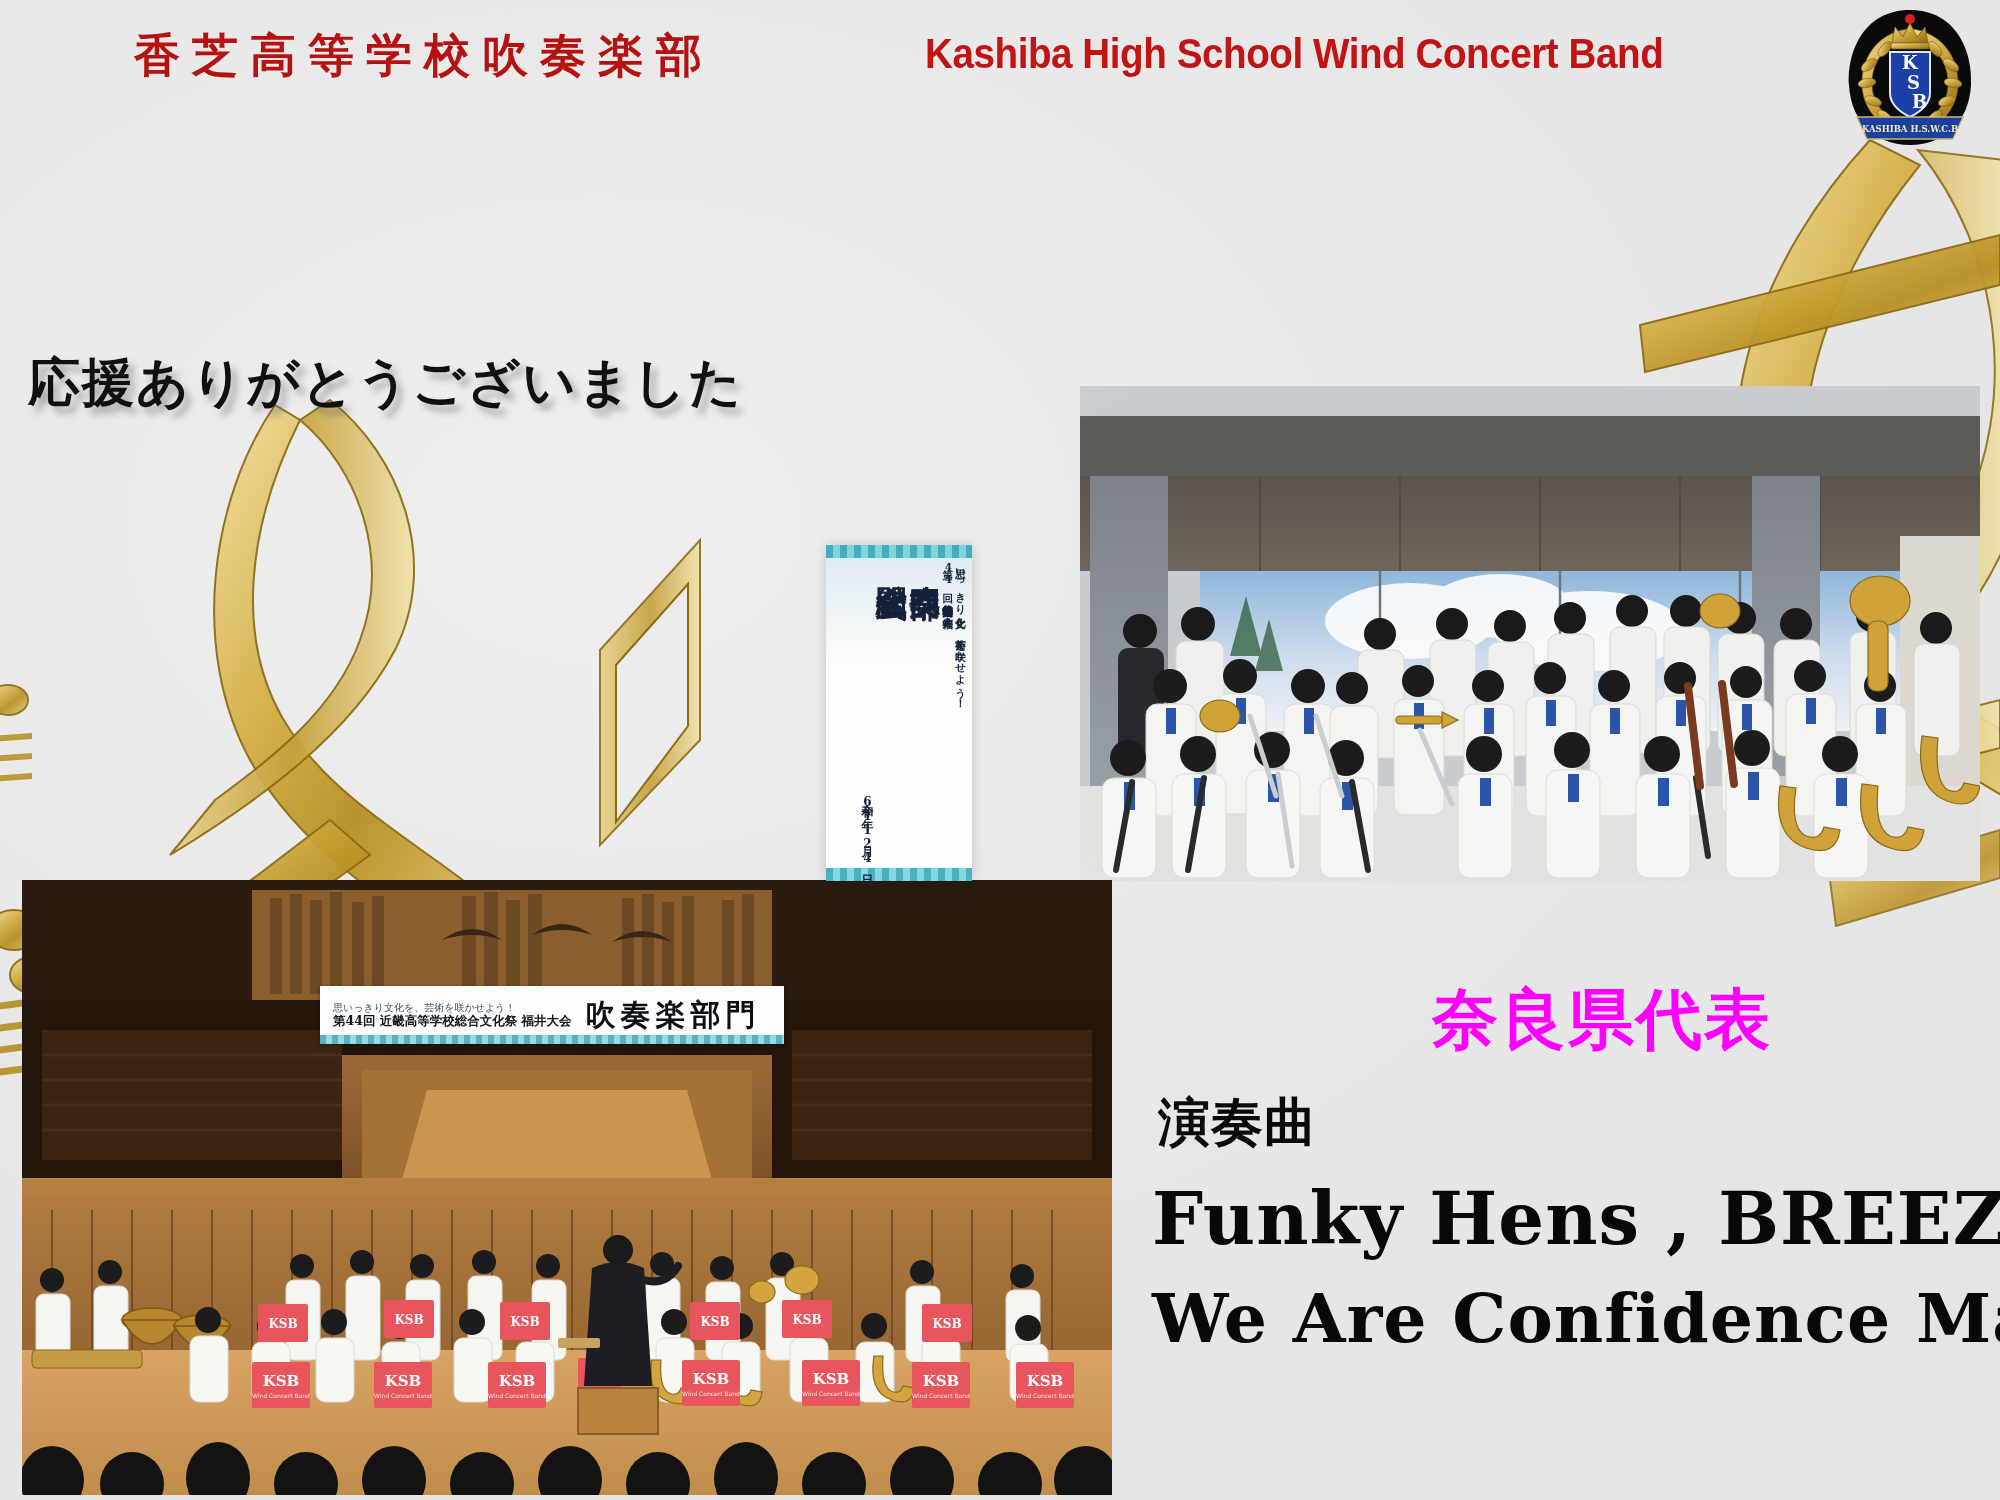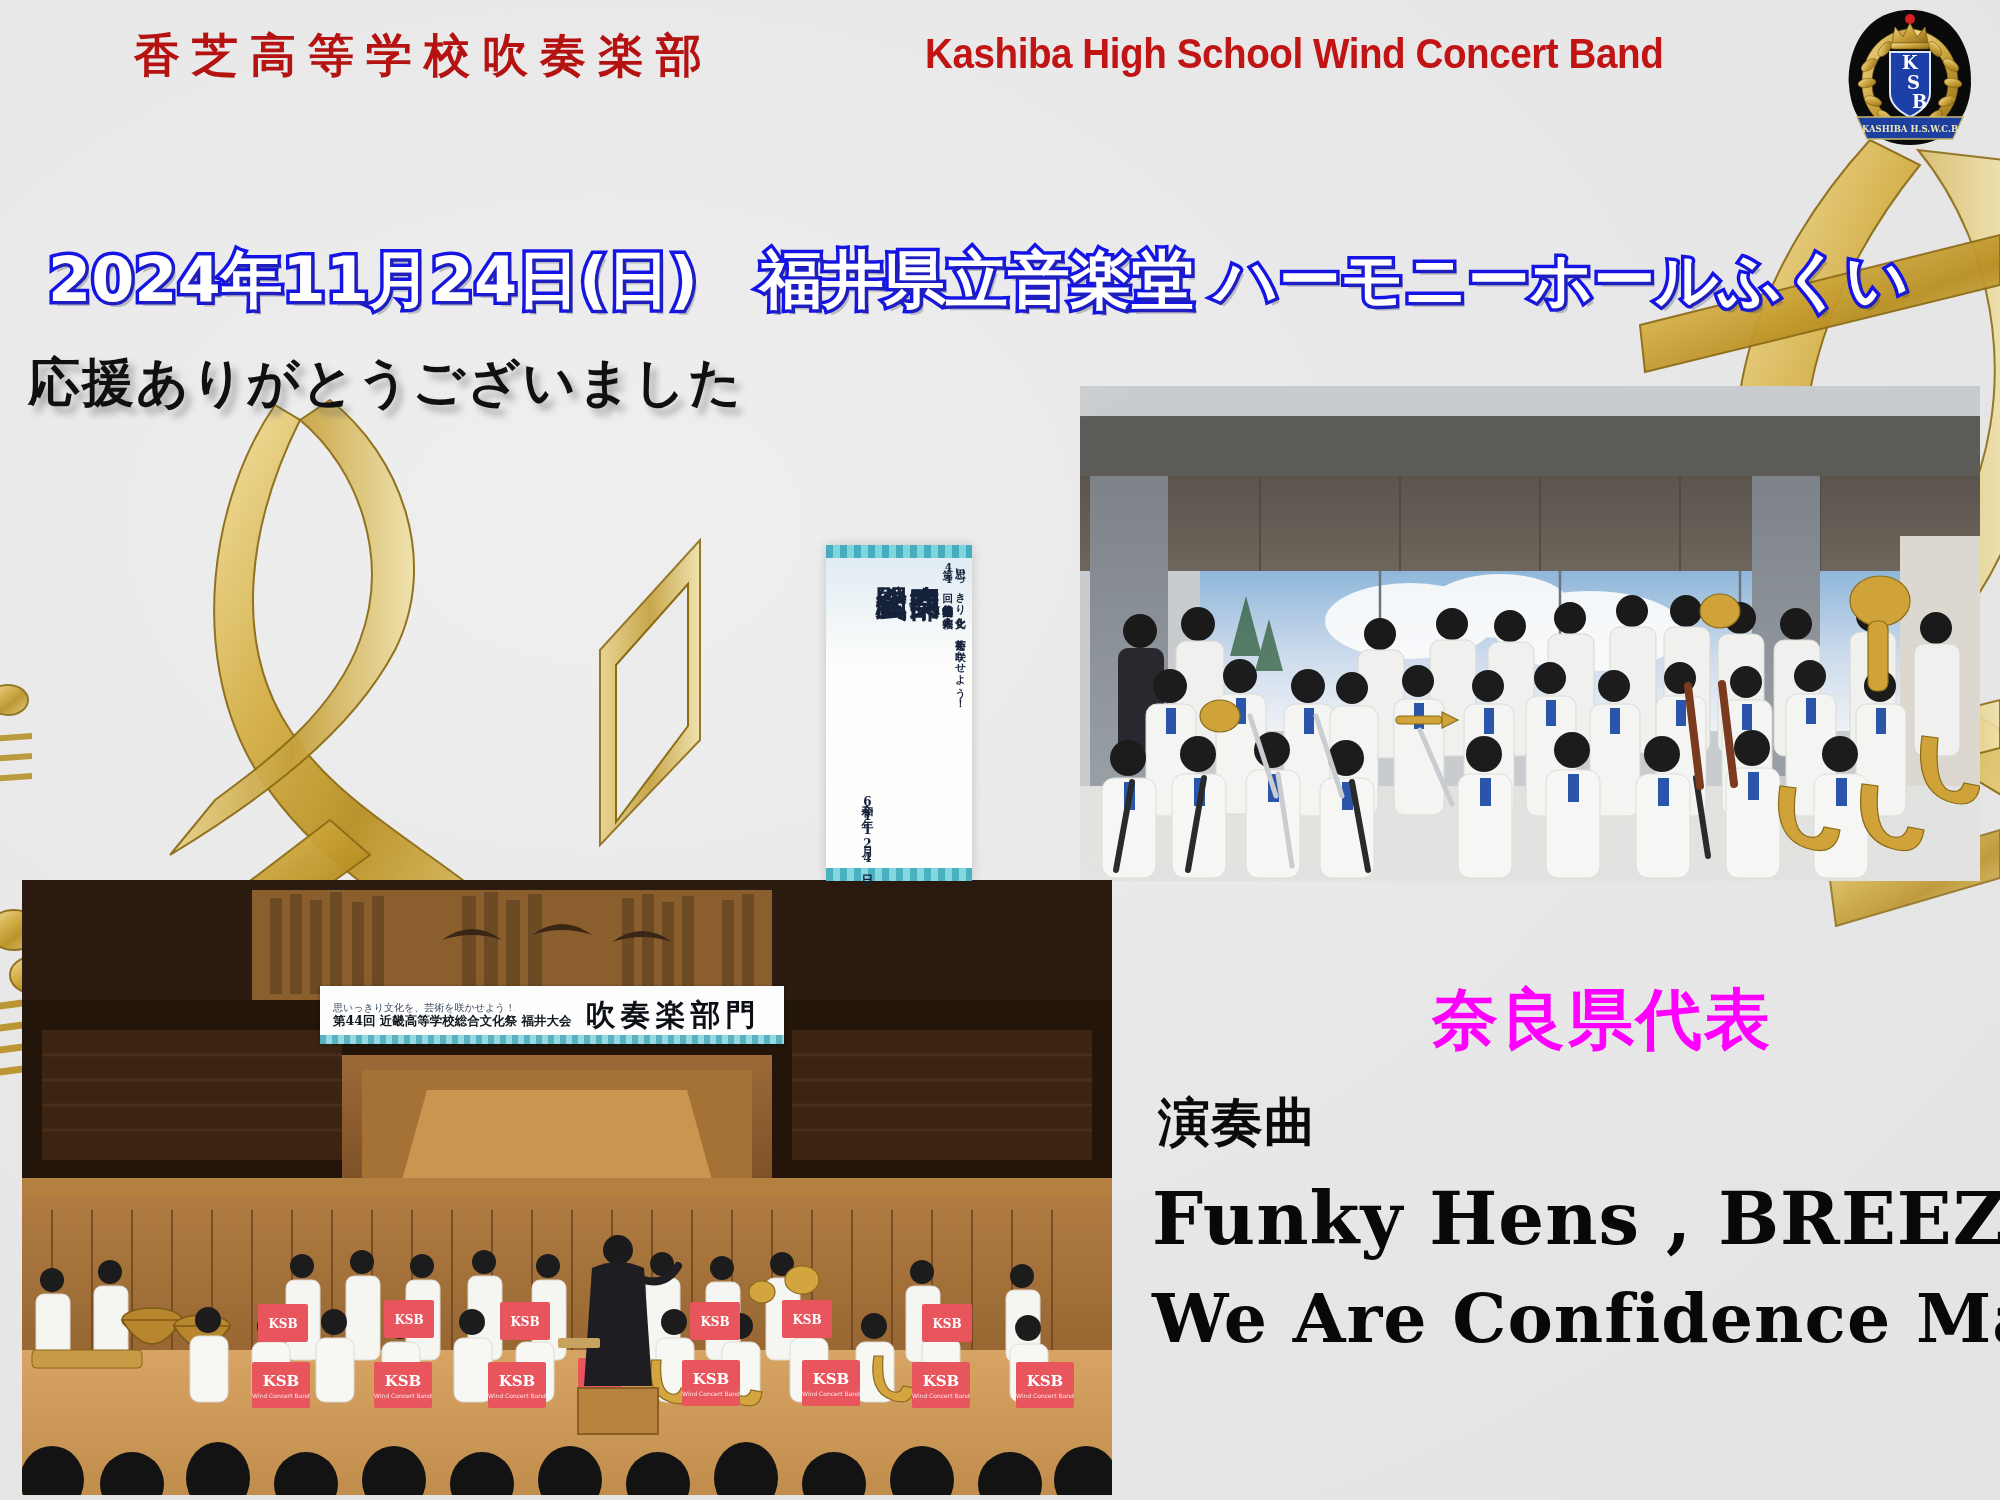--- a/index.html
+++ b/index.html
@@ -253,21 +253,20 @@
       <path d="M45,47 L85,47 L85,88 C85,100 73,108 65,112 C57,108 45,100 45,88 Z" fill="#1d3fa8" stroke="#dfe6f5" stroke-width="2"></path>
       <text x="57" y="64" font-family="DejaVu Serif, serif" font-size="18" font-weight="bold" fill="#ffffff">K</text>
       <text x="62" y="84" font-family="DejaVu Serif, serif" font-size="18" font-weight="bold" fill="#ffffff">S</text>
       <text x="67" y="103" font-family="DejaVu Serif, serif" font-size="18" font-weight="bold" fill="#ffffff">B</text>
 
       <path d="M12,112 L118,112 L108,134 L22,134 Z" fill="#1c3fa0" stroke="#c9bb6e" stroke-width="1.4"></path>
       <text x="65" y="127" text-anchor="middle" font-family="DejaVu Serif, serif" font-size="8.5" font-weight="bold" fill="#f0e7b8">KASHIBA H.S.W.C.B</text>
     </svg>
   </div>
 
-  <div class="outline-title t-sub">2024年11月24日(日)　福井県立音楽堂 ハーモニーホールふくい</div>
 
   <div class="photo-band">
     <div class="photo-inner">
       <svg width="900" height="495" viewBox="0 0 900 495" preserveAspectRatio="none">
         <defs>
           <linearGradient id="sky" x1="0" y1="0" x2="0" y2="1">
             <stop offset="0%" stop-color="#8fb7da"></stop>
               <stop offset="55%" stop-color="#cfdced"></stop>
             <stop offset="100%" stop-color="#eef2f6"></stop>
           </linearGradient>

